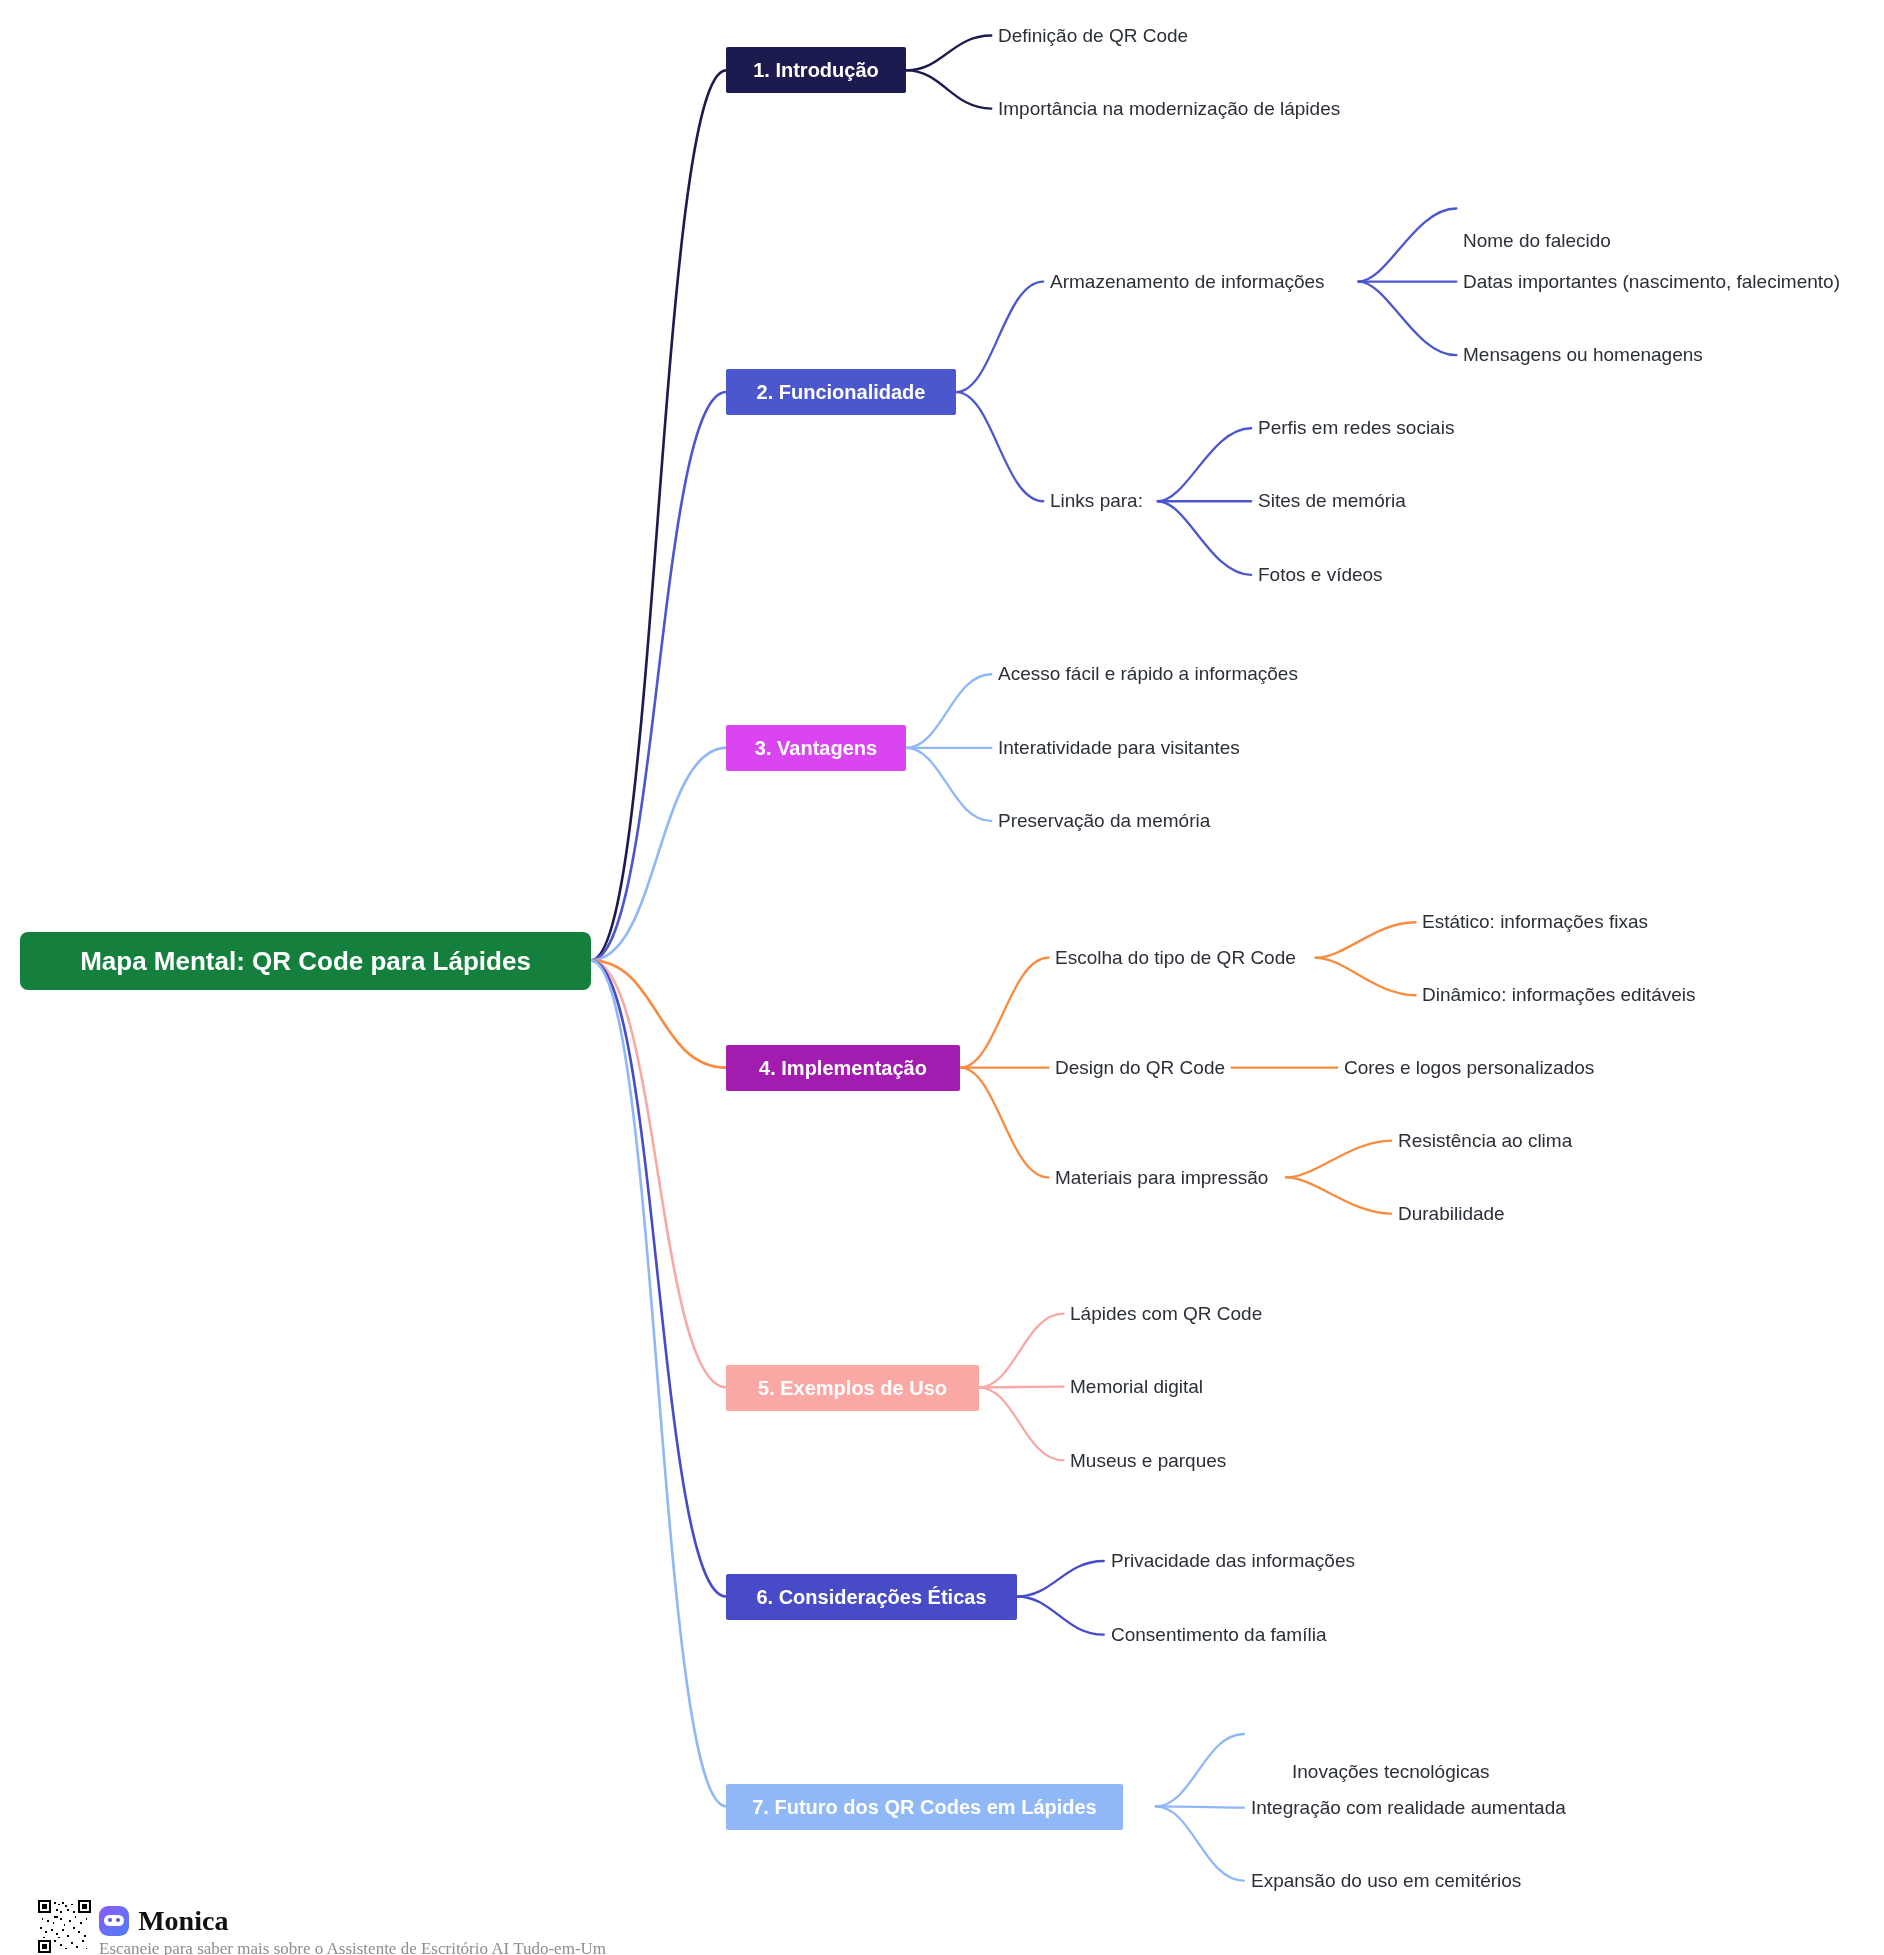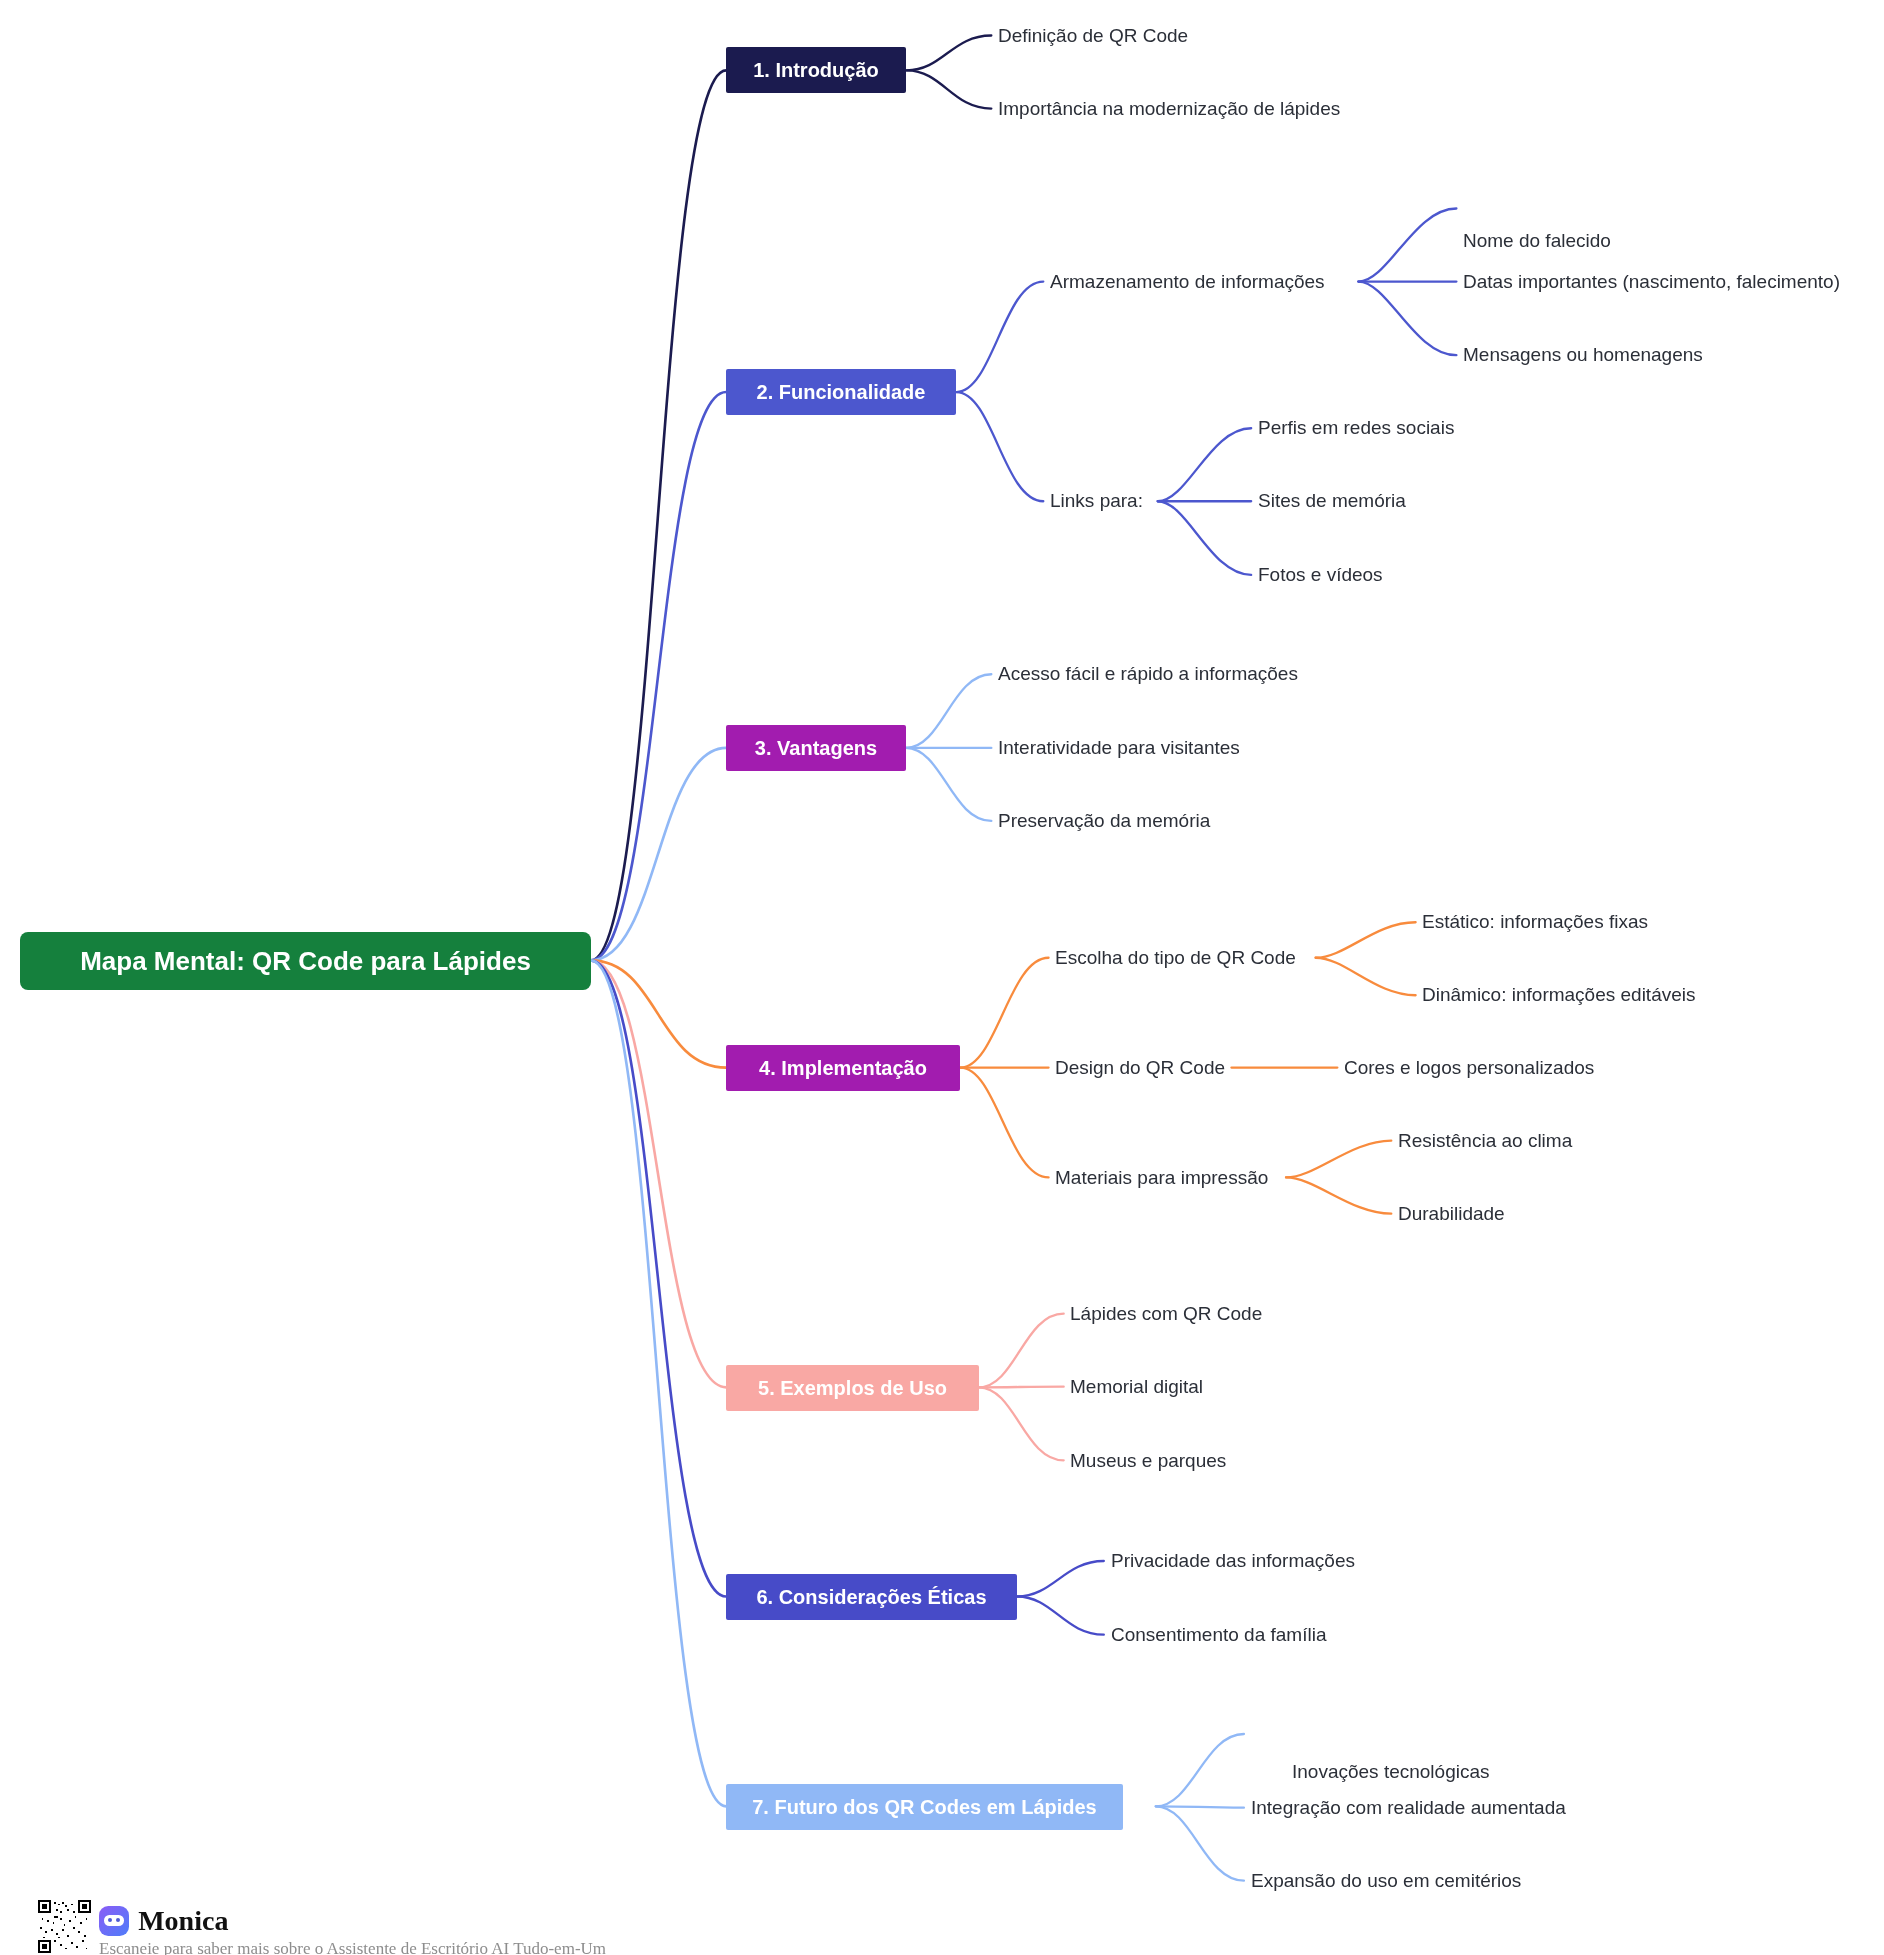--- a/index.html
+++ b/index.html
@@ -9,21 +9,21 @@
   svg.edges path{fill:none;stroke-linecap:round;}
   .root-node{position:absolute;left:20px;top:932px;width:571px;height:58px;
              background:#15803d;border-radius:8px;color:#ffffff;
              display:flex;align-items:center;justify-content:center;
              font-size:26px;font-weight:bold;white-space:nowrap;}
   .branch-box{position:absolute;height:46px;border-radius:2px;color:#ffffff;
               display:flex;align-items:center;justify-content:center;
               font-size:20px;font-weight:bold;white-space:nowrap;padding:0 5.3px;box-sizing:border-box;}
   .b1{left:726px;top:47px;width:180px;background:#1b1b4f;}
   .b2{left:726px;top:369px;width:230px;background:#4c57ce;}
-  .b3{left:726px;top:725px;width:180px;background:#a21caf;}
+  .b3{left:726px;top:725px;width:180px;background:#d946ef;}
   .b4{left:726px;top:1045px;width:234px;background:#a21caf;}
   .b5{left:726px;top:1365px;width:253px;background:#f9a8a4;}
   .b6{left:726px;top:1574px;width:291px;background:#474bc8;}
   .b7{left:726px;top:1784px;width:397px;background:#90b8f6;}
   .leaf{position:absolute;transform:translateY(-50%);font-size:19px;color:#2b2f38;
         white-space:nowrap;line-height:1.2;}
   .footer{position:absolute;left:38px;top:1897px;}
   .qr{position:absolute;left:0;top:2.6px;width:53px;height:53px;}
   .brandrow{position:absolute;left:61px;top:8px;display:flex;align-items:center;}
   .monica-icon{width:30px;height:30px;border-radius:9.2px;

